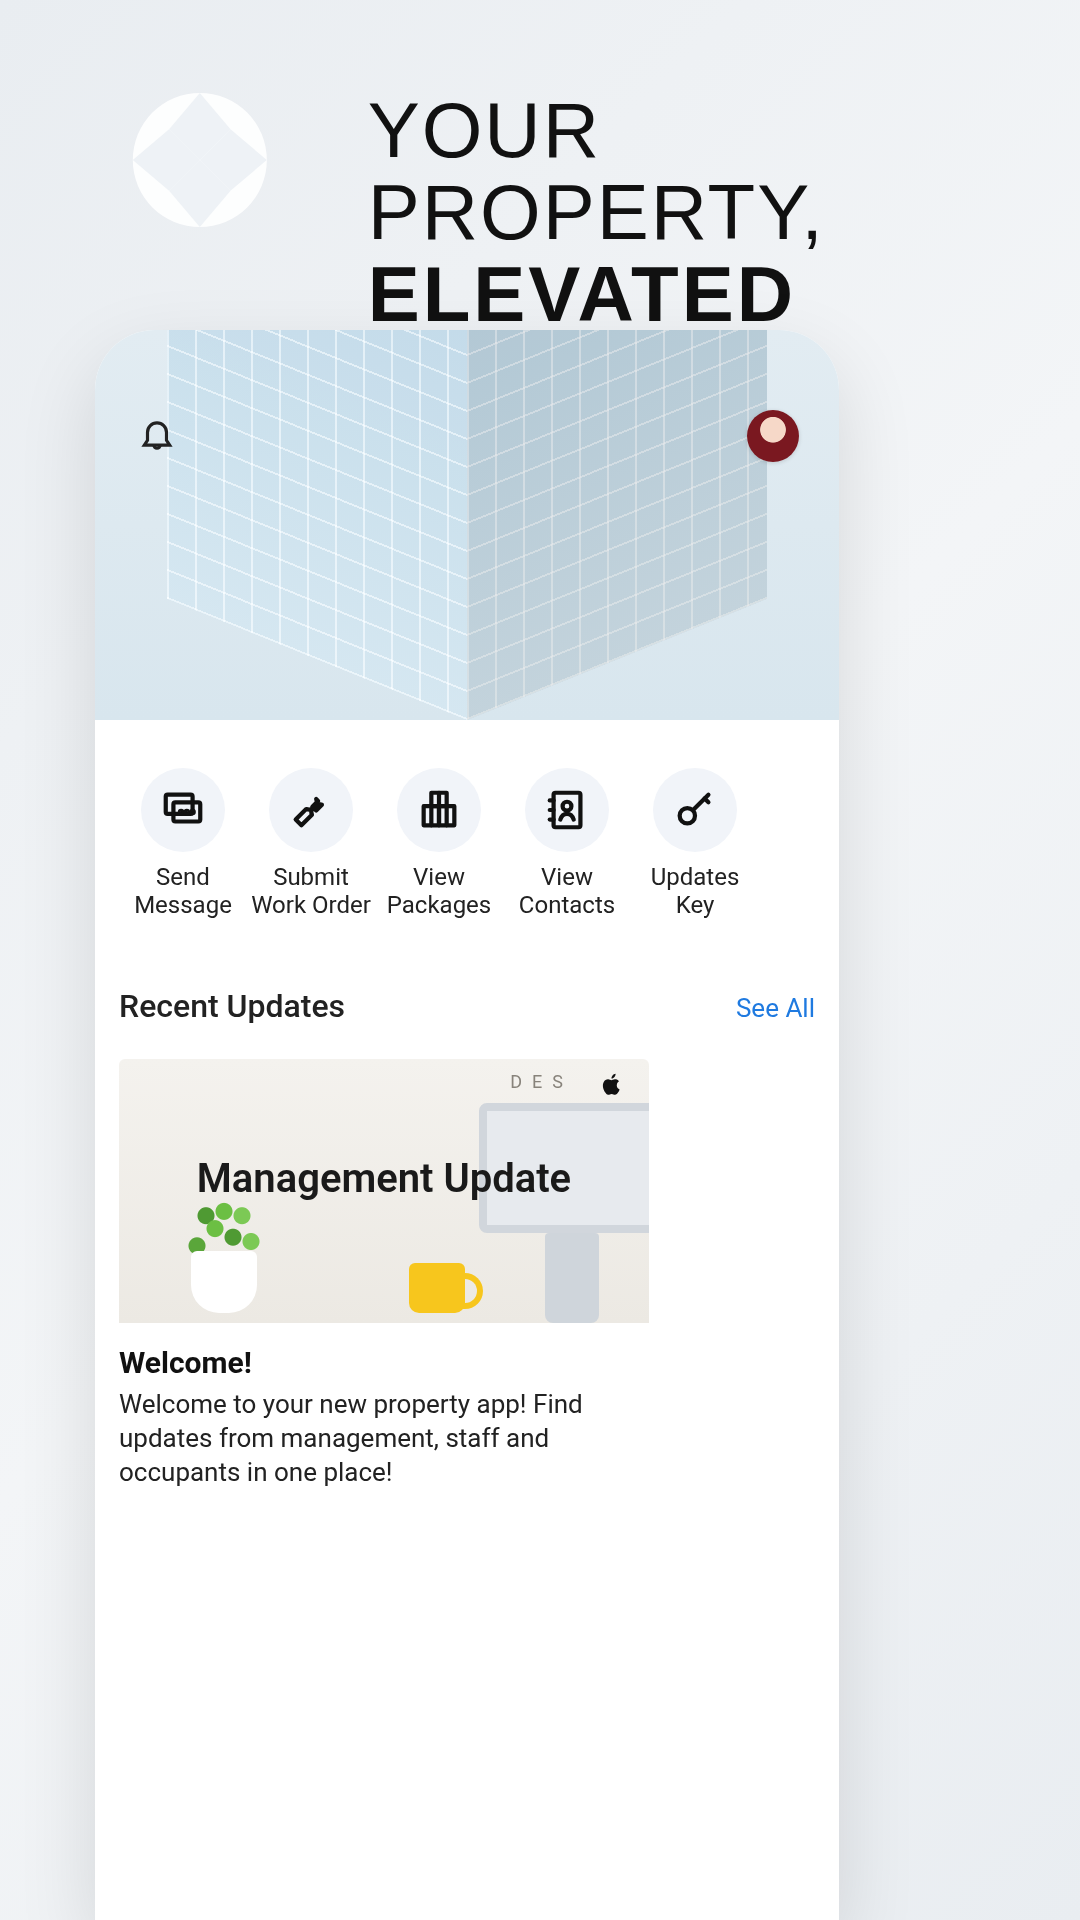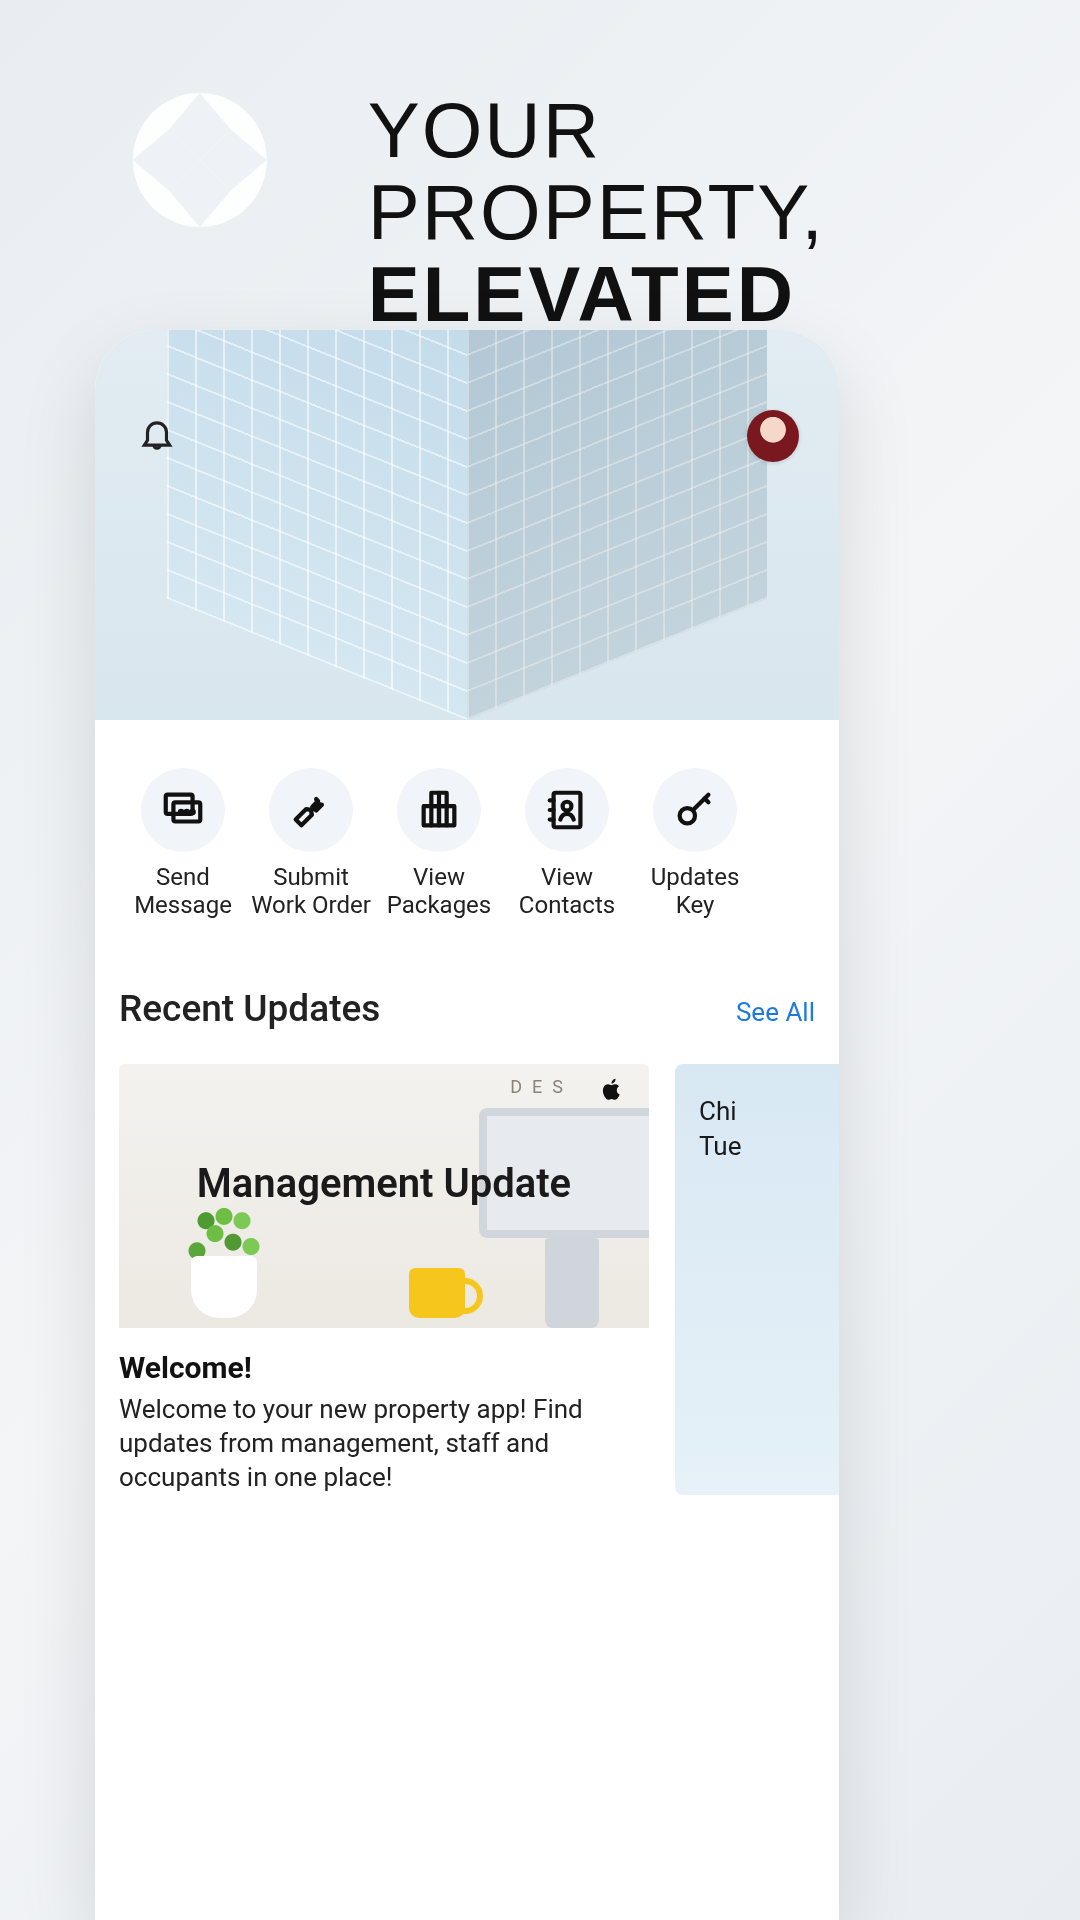--- a/index.html
+++ b/index.html
@@ -134,21 +134,21 @@
   .qa-circle svg { width: 46px; height: 46px; stroke: #111; fill: none; stroke-width: 2.2; stroke-linecap: round; stroke-linejoin: round; }
   .qa-label { font-size: 24px; color: #222; line-height: 1.15; }
 
   
   .section-head {
     display: flex;
     justify-content: space-between;
     align-items: baseline;
     padding: 28px 24px 20px 24px;
   }
-  .section-title { font-size: 37px; color: #222; font-weight: 500; }
+  .section-title { font-size: 32px; color: #222; font-weight: 500; }
   .see-all { font-size: 26px; color: #1f7ae0; }
 
   .cards-row {
     display: flex;
     gap: 26px;
     padding: 14px 0 0 24px;
     overflow: hidden;
   }
   .card {
     flex: 0 0 530px;
@@ -348,20 +348,16 @@
           <div class="mug"></div>
         </div>
         <div class="card-img-title">Management Update</div>
       </div>
       <div class="card-body">
         <div class="card-title">Welcome!</div>
         <div class="card-text">Welcome to your new property app! Find updates from management, staff and occupants in one place!</div>
       </div>
     </div>
 
-    <div class="card peek">
-      <div class="peek-line">Chi</div>
-      <div class="peek-line">Tue</div>
-    </div>
 
   </div>
 
 </div>
 
 </body></html>

